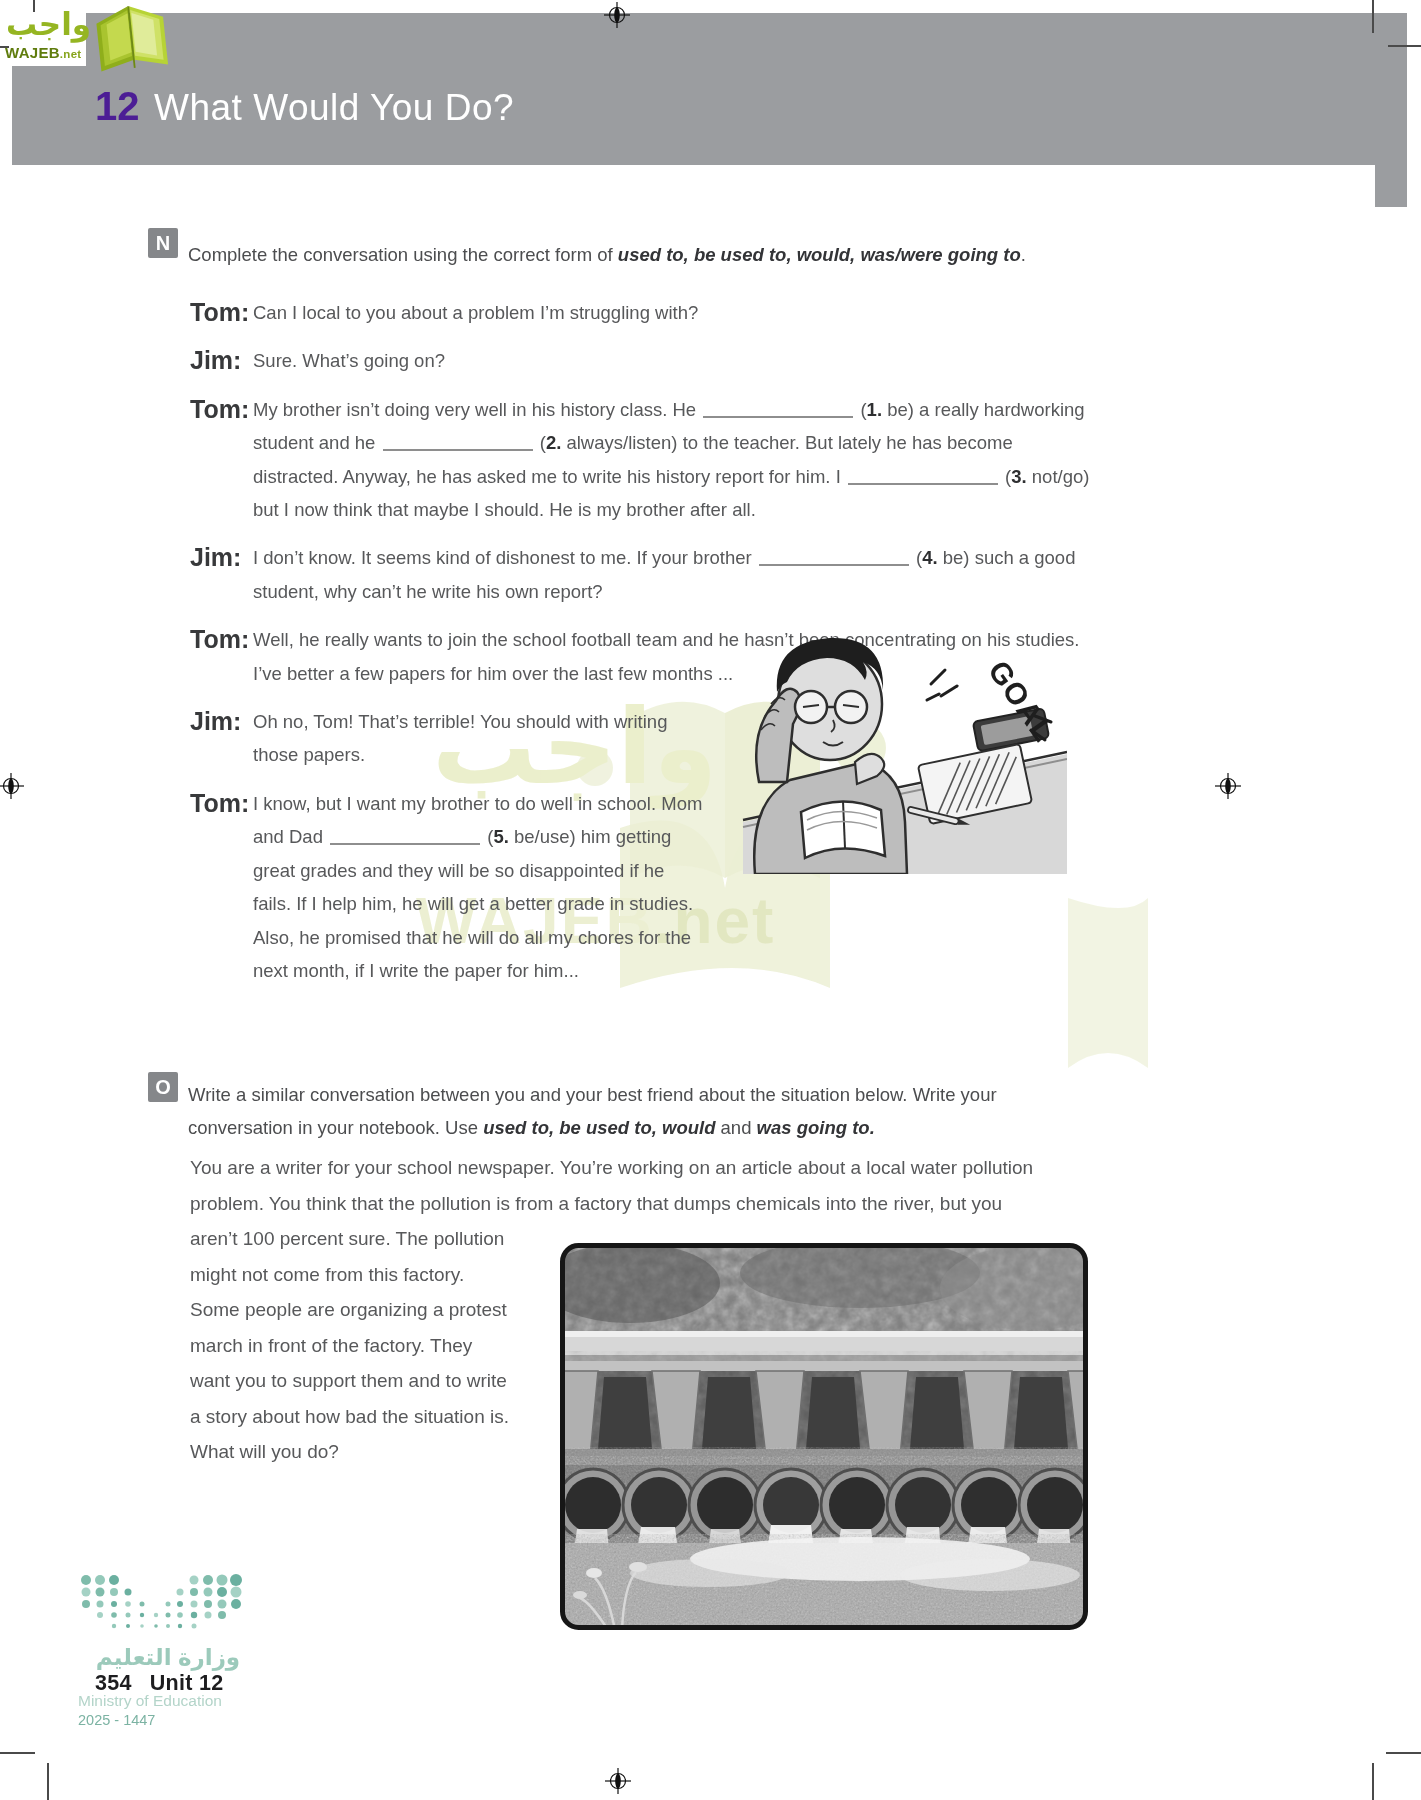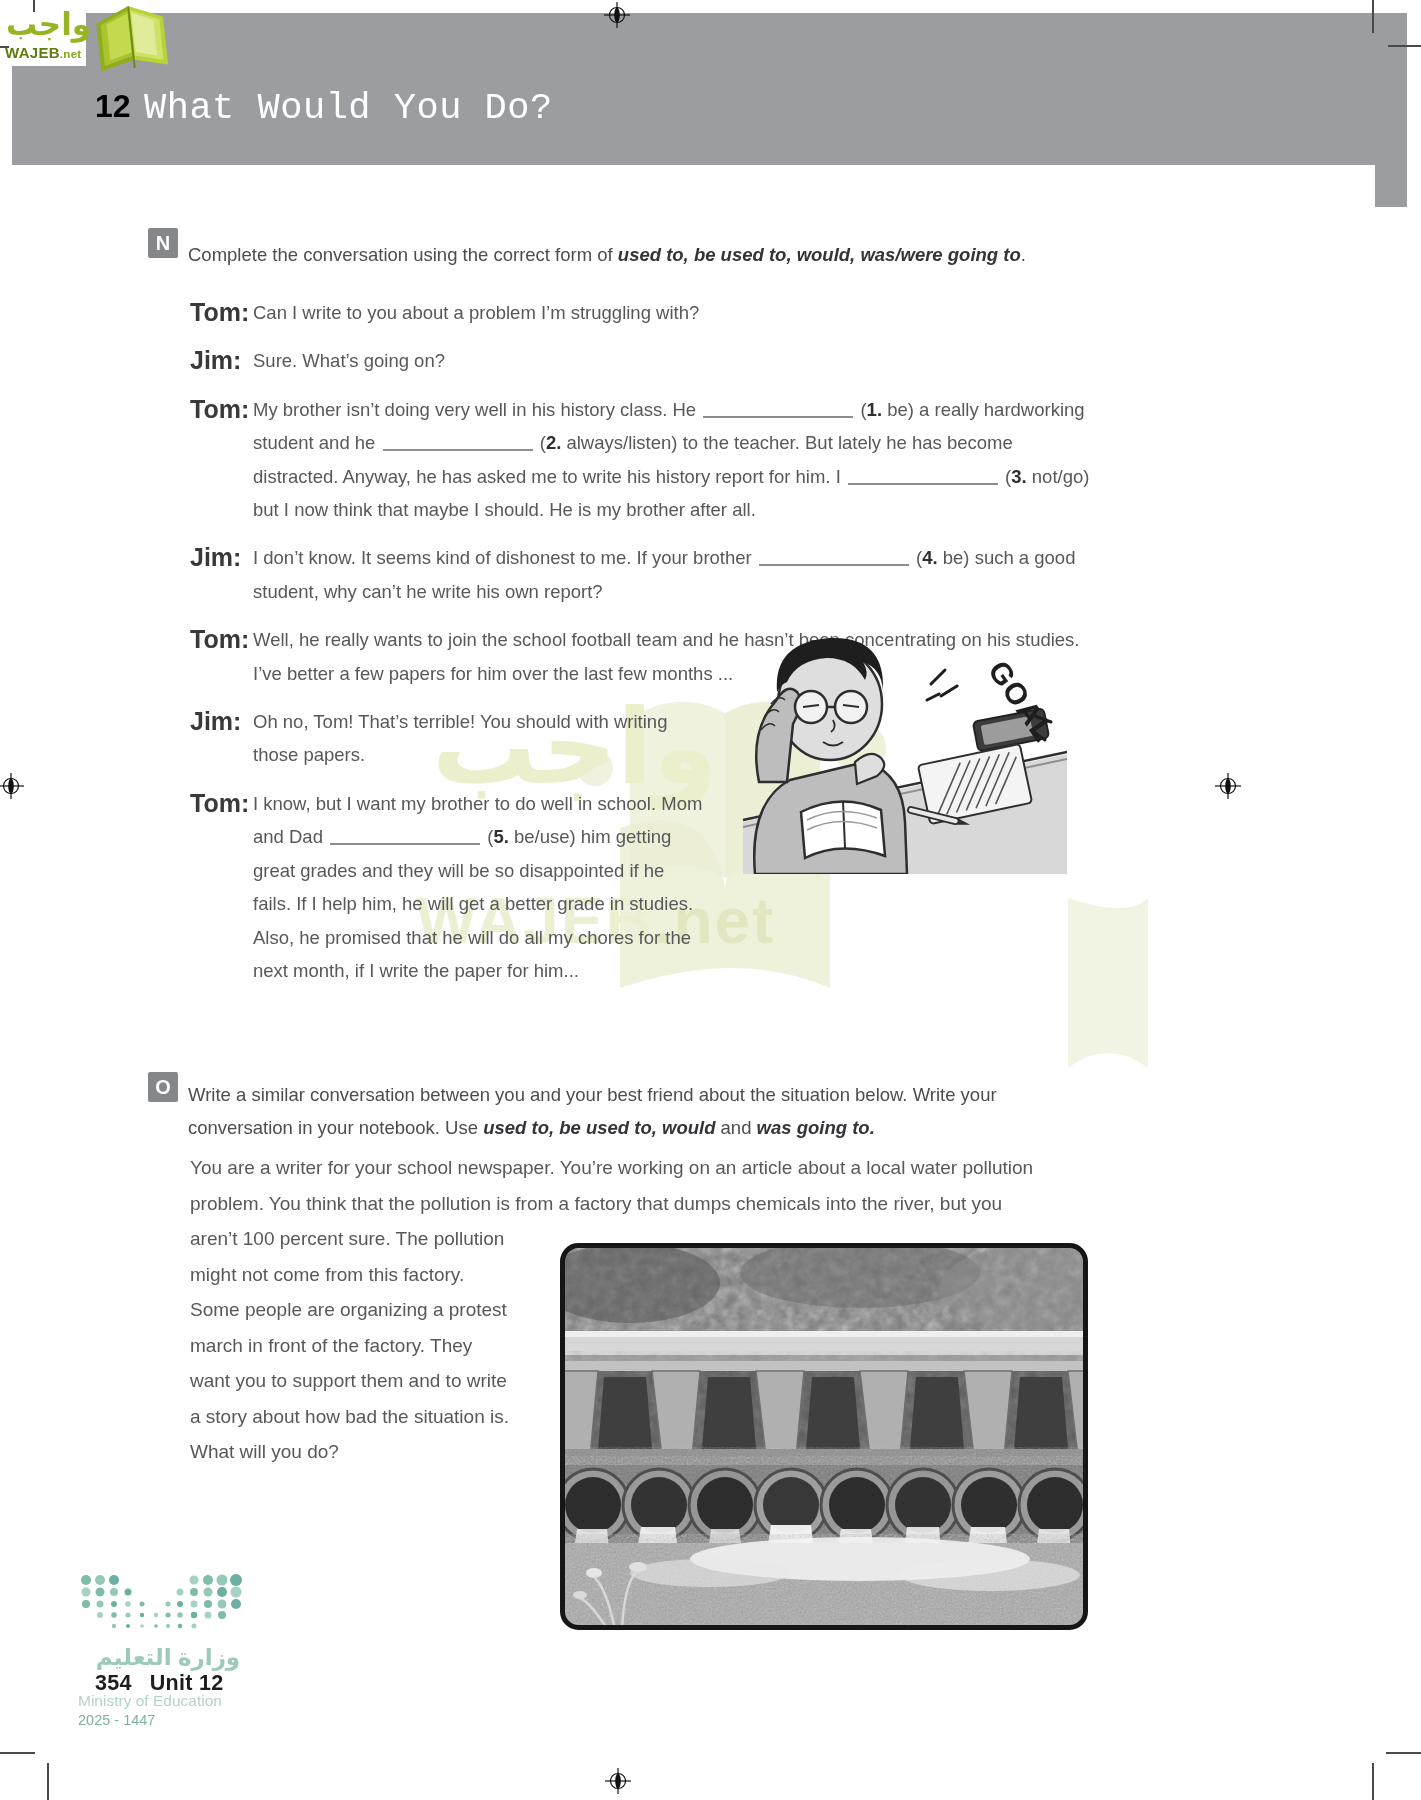--- a/index.html
+++ b/index.html
@@ -7,22 +7,22 @@
     position:relative; width:1421px; height:1800px; margin:0 auto;
     background:#ffffff; overflow:hidden;
     font-family:"Liberation Sans","DejaVu Sans",sans-serif;
     color:#57585a;
   }
   .abs{position:absolute;}
 
   
   .header-band{left:12px; top:13px; width:1363px; height:152px; background:#9b9da0; z-index:2;}
   .header-tab{left:1375px; top:13px; width:32px; height:194px; background:#9b9da0; z-index:2;}
-  .unit-number{left:95px; top:84px; font-size:32px; font-weight:700; color:#000000; z-index:3; line-height:44px;}
-  .page-title{left:144px; top:86px; font-size:37px; font-weight:400; color:#ffffff; letter-spacing:.5px; z-index:3; line-height:44px;font-family:Liberation Mono, monospace;}
+  .unit-number{left:95px; top:84px; font-size:40px; font-weight:700; color:#4c1d95; z-index:3; line-height:44px;}
+  .page-title{left:154px; top:86px; font-size:37px; font-weight:400; color:#ffffff; letter-spacing:.5px; z-index:3; line-height:44px;}
 
   
   .wajeb{left:0; top:0; width:180px; height:80px; z-index:4;}
   .wajeb .bg{position:absolute; left:0; top:0; width:86px; height:66px; background:#fff;}
   .wajeb .ar{position:absolute; left:6px; top:8px; font-size:31px; font-weight:700; color:#95b522; line-height:34px;}
   .wajeb .lat{position:absolute; left:5px; top:44px; font-size:15px; font-weight:700; color:#5f7c0d; letter-spacing:.3px;}
   .wajeb .lat .tld{font-size:11.5px; color:#86a41c;}
   .wajeb svg{position:absolute; left:92px; top:0;}
 
   
@@ -153,21 +153,21 @@
 
   <div class="abs badge" style="left:148px; top:228px;">N</div>
   <div class="abs instr" style="left:188px; top:238px;" id="instr-n">
       <div class="tline">Complete the conversation using the correct form of <strong class="bi">used to, be used to, would, was/were going to</strong>.</div>
     </div>
 
   <div class="abs dialogue" id="dialogue">
       <div class="turn">
         <div class="speaker">Tom:</div>
         <div>
-          <div class="tline">Can I write to you about a problem I’m struggling with?</div>
+          <div class="tline">Can I local to you about a problem I’m struggling with?</div>
         </div>
       </div>
       <div class="turn">
         <div class="speaker">Jim:</div>
         <div>
           <div class="tline">Sure. What’s going on?</div>
         </div>
       </div>
       <div class="turn">
         <div class="speaker">Tom:</div>

